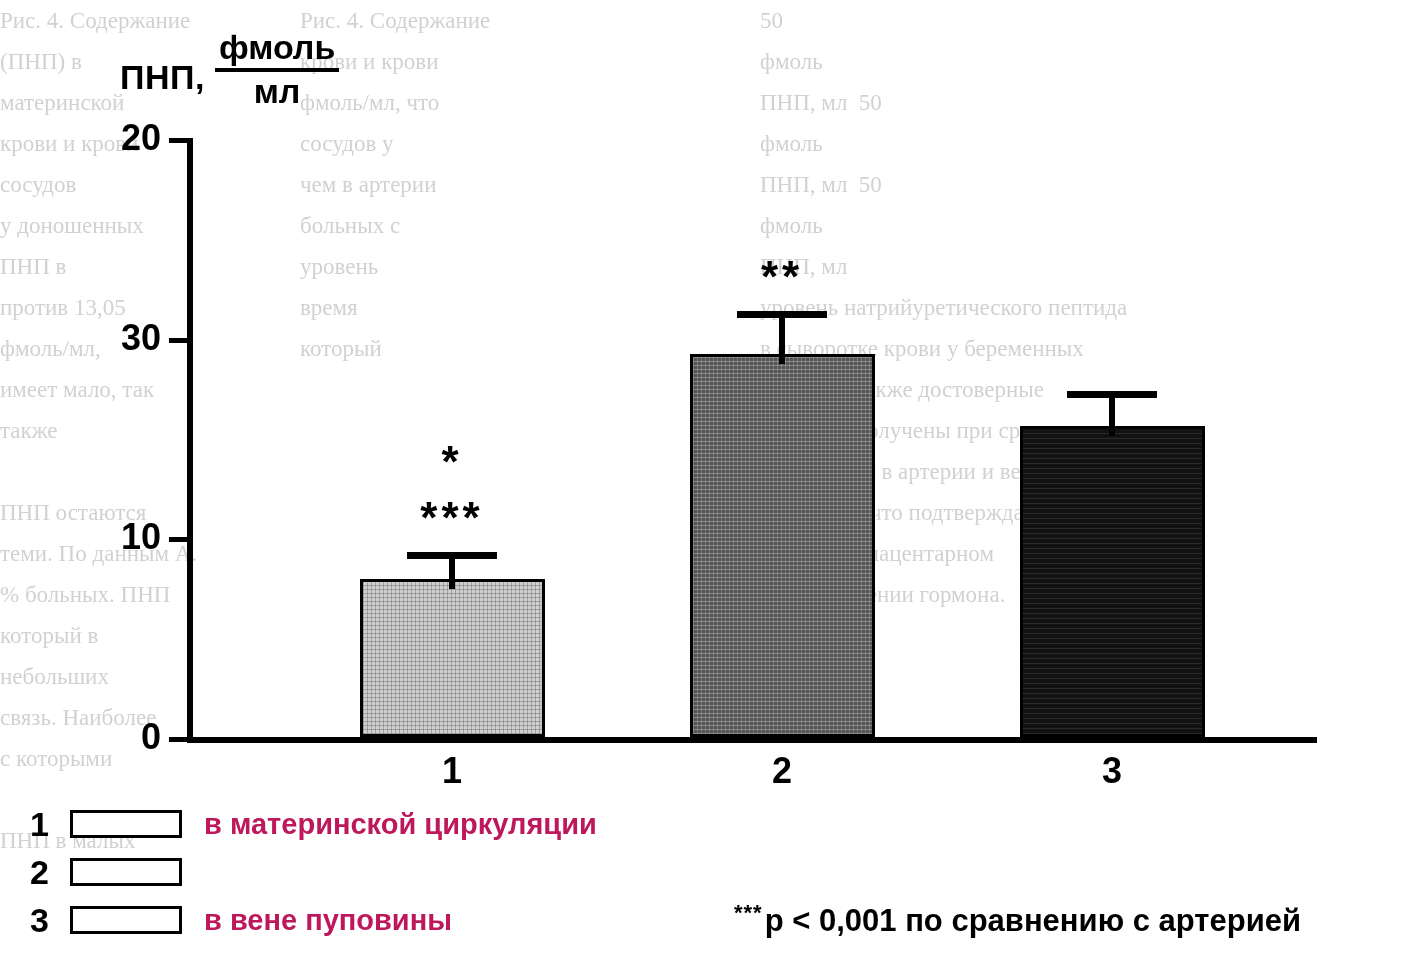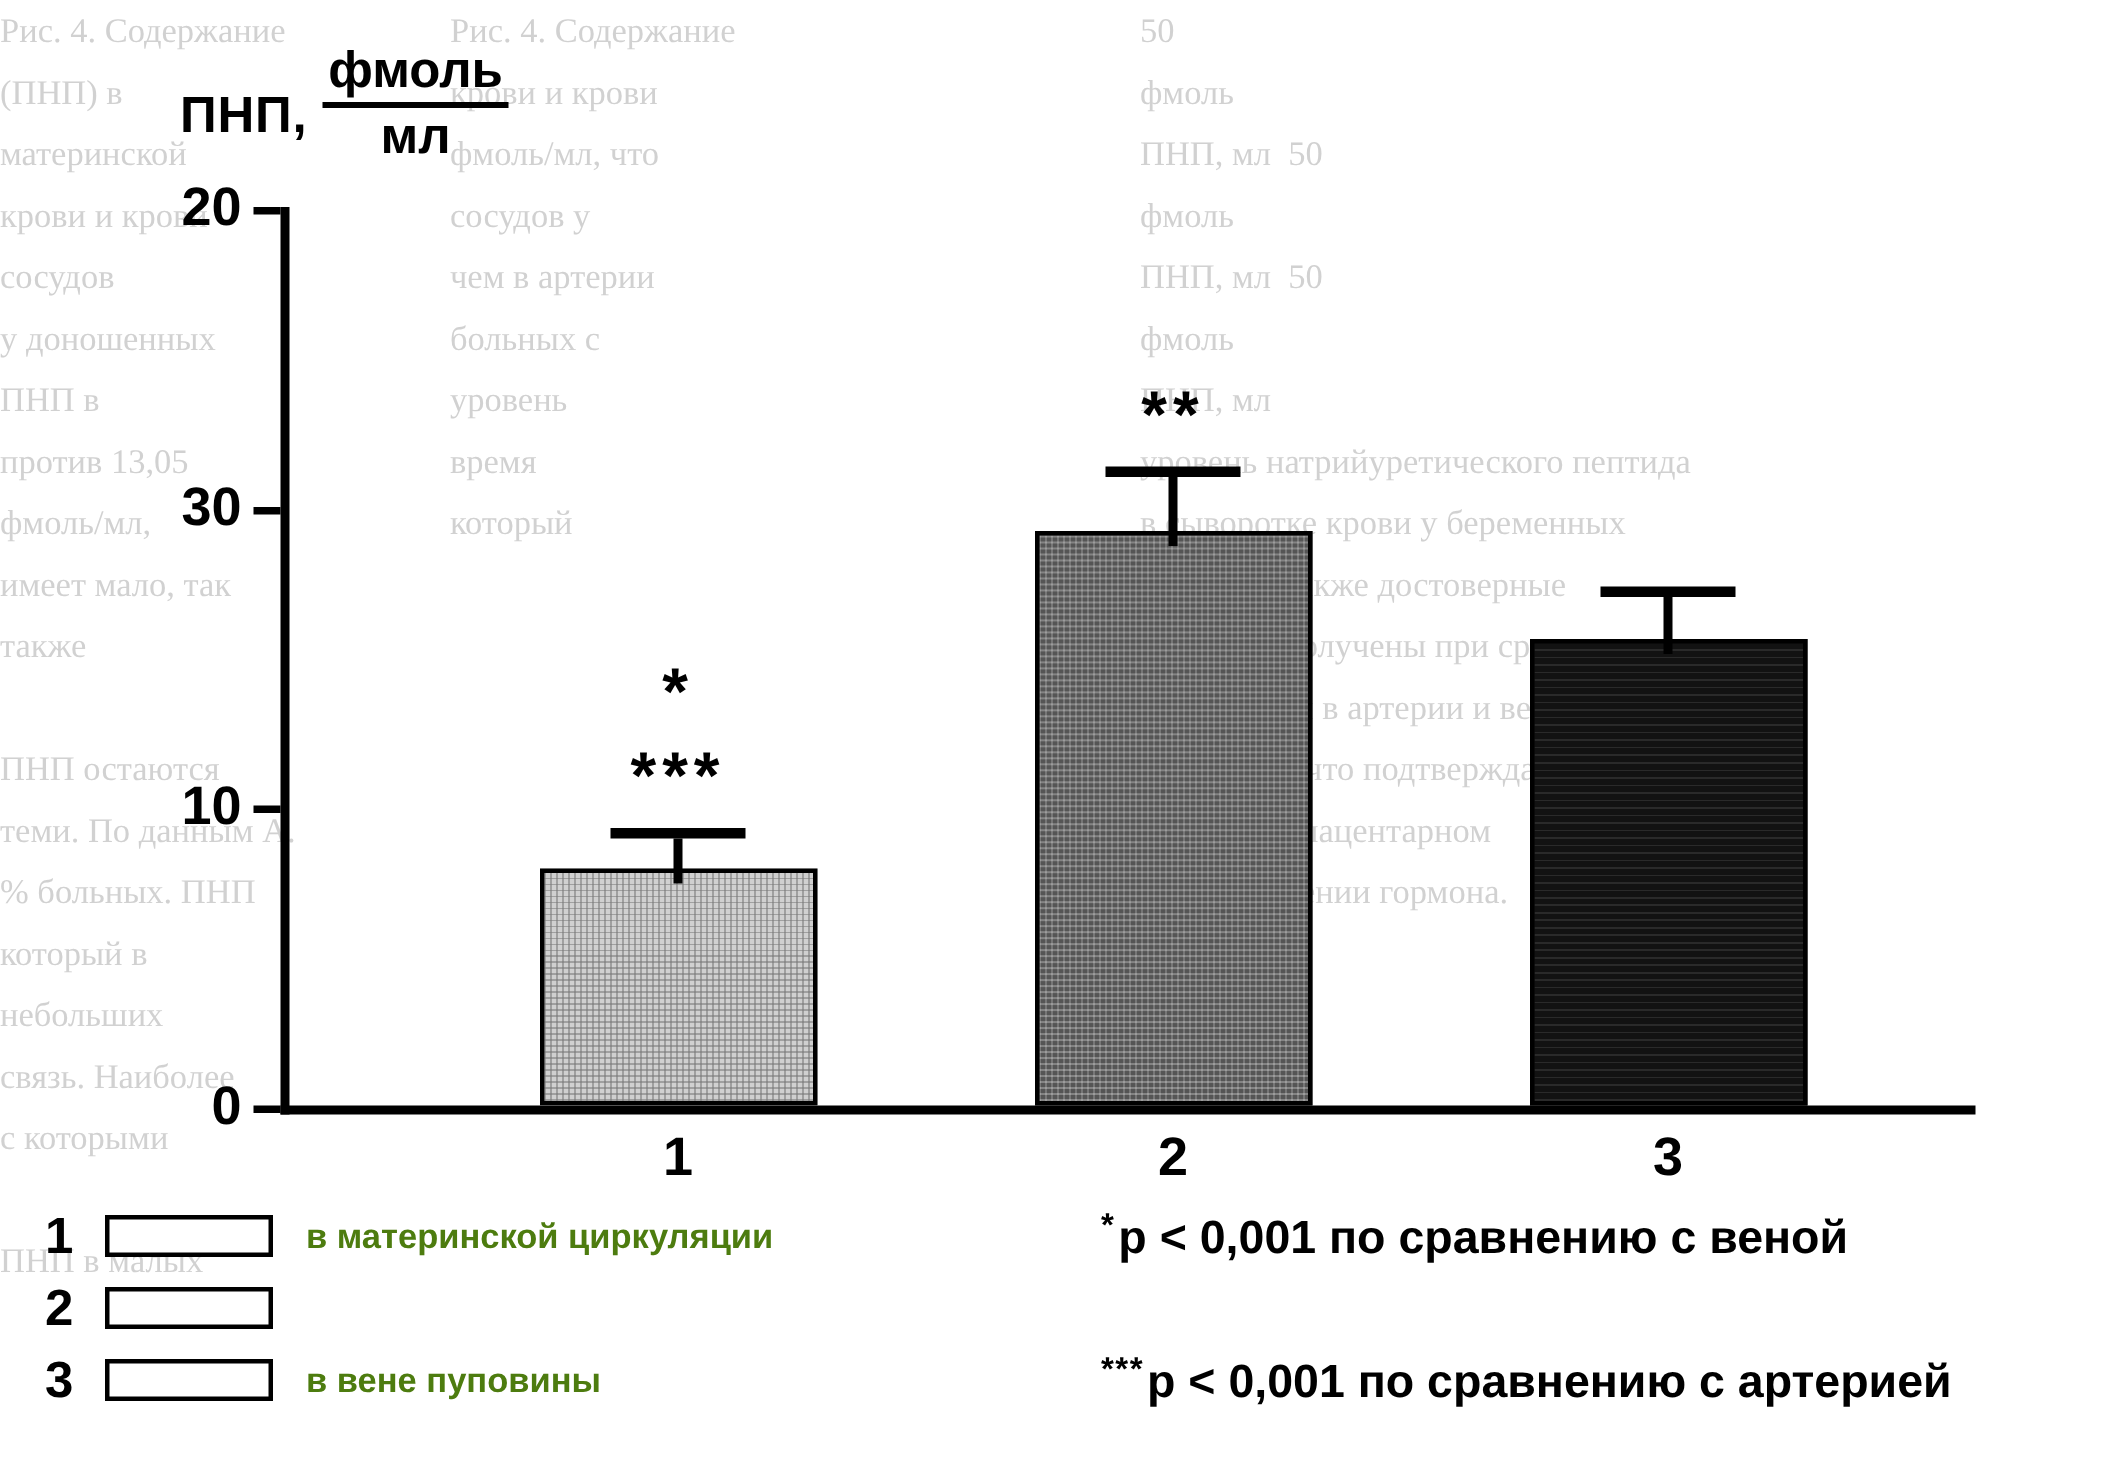--- a/index.html
+++ b/index.html
@@ -194,23 +194,23 @@
     color: #000;
   }
   .legend-swatch {
     width: 112px;
     height: 28px;
     border: 3px solid #000;
     box-sizing: border-box;
     margin-right: 22px;
   }
   .legend-text {
-    font-size: 23px;
-    font-weight: bold;
-    color: #4d7c0f;
+    font-size: 29px;
+    font-weight: bold;
+    color: #be185d;
     width: 530px;
     white-space: nowrap;
   }
   .note-text {
     font-size: 31px;
     font-weight: bold;
     color: #000;
     white-space: nowrap;
   }
   .note-text .stars {
@@ -316,21 +316,20 @@
         <div class="x-tick-label" style="left: 595px;">2</div>
         <div class="x-tick-label" style="left: 925px;">3</div>
       </div>
   </div>
 
   <div id="legend">
       <div class="legend-row">
         <div class="legend-index">1</div>
         <div class="legend-swatch fill-light"></div>
         <div class="legend-text">в материнской циркуляции</div>
-        <div class="note-text"><span class="stars">*</span><span>p &lt; 0,001 по сравнению с веной</span></div>
       </div>
       <div class="legend-row">
         <div class="legend-index">2</div>
         <div class="legend-swatch fill-medium"></div>
       </div>
       <div class="legend-row">
         <div class="legend-index">3</div>
         <div class="legend-swatch fill-dark"></div>
         <div class="legend-text">в вене пуповины</div>
         <div class="note-text"><span class="stars">***</span><span>p &lt; 0,001 по сравнению с артерией</span></div>

